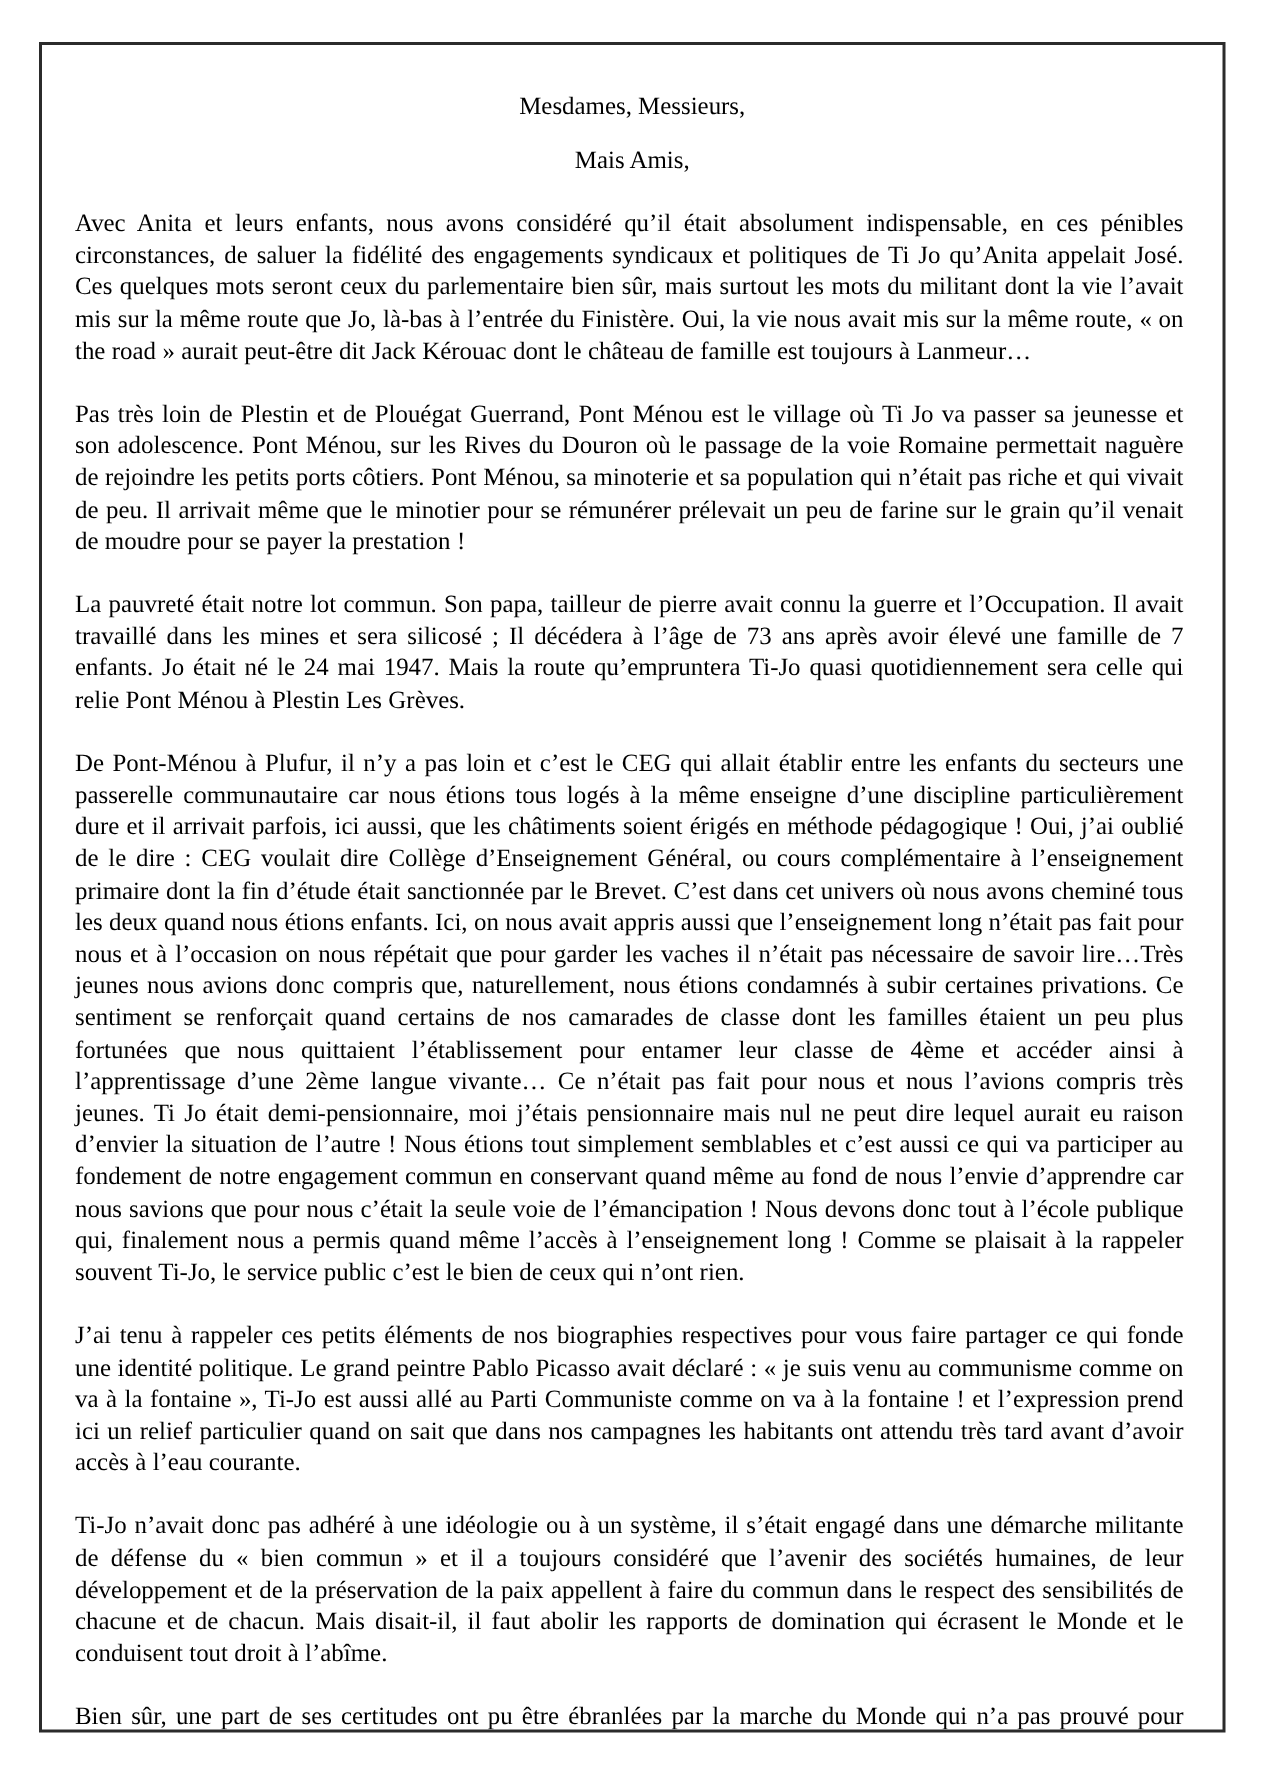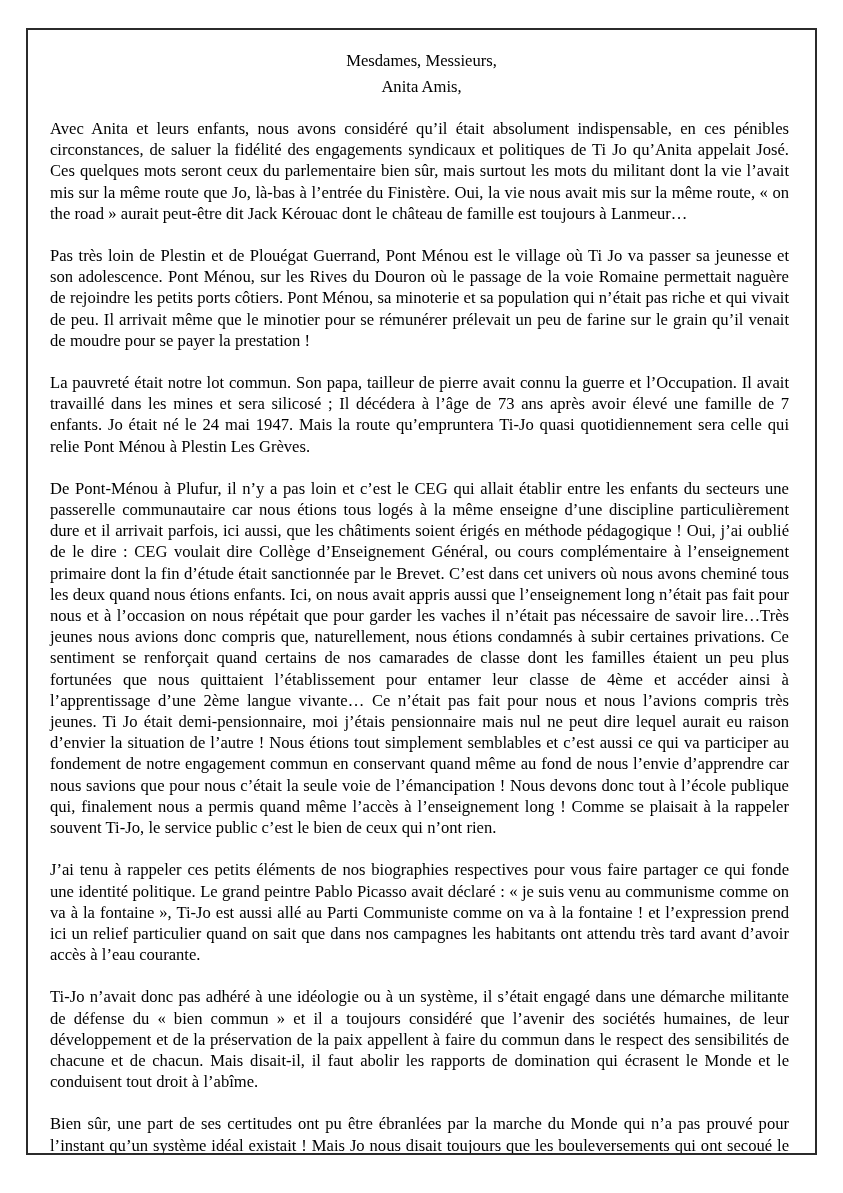--- a/index.html
+++ b/index.html
@@ -32,21 +32,21 @@
     position: absolute;
     left: 22px;
     top: 16px;
     width: 743px;
   }
 
   .salutation {
     text-align: center;
     font-size: 16.6px;
     line-height: 21.5px;
-    margin: 4px;
+    margin: 14px;
     white-space: nowrap;
   }
   .salutation-block {
     margin-bottom: 21px;
   }
 
   .para {
     text-align: justify;
     text-justify: inter-word;
     font-size: 16.6px;
@@ -61,21 +61,21 @@
   }
 </style>
 </head>
 <body>
 
 <div id="page-frame">
   <div id="page-inner">
 
     <div class="salutation-block">
       <p class="salutation">Mesdames, Messieurs,</p>
-      <p class="salutation">Anita Amis,</p>
+      <p class="salutation">Mais Amis,</p>
     </div>
 
     <p class="para">Avec Anita et leurs enfants, nous avons considéré qu’il était absolument indispensable, en ces pénibles circonstances, de saluer la fidélité des engagements syndicaux et politiques de Ti Jo qu’Anita appelait José. Ces quelques mots seront ceux du parlementaire bien sûr, mais surtout les mots du militant dont la vie l’avait mis sur la même route que Jo, là-bas à l’entrée du Finistère. Oui, la vie nous avait mis sur la même route, « on the road » aurait peut-être dit Jack Kérouac dont le château de famille est toujours à Lanmeur…</p>
     <p class="para">Pas très loin de Plestin et de Plouégat Guerrand, Pont Ménou est le village où Ti Jo va passer sa jeunesse et son adolescence. Pont Ménou, sur les Rives du Douron où le passage de la voie Romaine permettait naguère de rejoindre les petits ports côtiers. Pont Ménou, sa minoterie et sa population qui n’était pas riche et qui vivait de peu. Il arrivait même que le minotier pour se rémunérer prélevait un peu de farine sur le grain qu’il venait de moudre pour se payer la prestation !</p>
     <p class="para">La pauvreté était notre lot commun. Son papa, tailleur de pierre avait connu la guerre et l’Occupation. Il avait travaillé dans les mines et sera silicosé ; Il décédera à l’âge de 73 ans après avoir élevé une famille de 7 enfants. Jo était né le 24 mai 1947. Mais la route qu’empruntera Ti-Jo quasi quotidiennement sera celle qui relie Pont Ménou à Plestin Les Grèves.</p>
     <p class="para">De Pont-Ménou à Plufur, il n’y a pas loin et c’est le CEG qui allait établir entre les enfants du secteurs une passerelle communautaire car nous étions tous logés à la même enseigne d’une discipline particulièrement dure et il arrivait parfois, ici aussi, que les châtiments soient érigés en méthode pédagogique ! Oui, j’ai oublié de le dire : CEG voulait dire Collège d’Enseignement Général, ou cours complémentaire à l’enseignement primaire dont la fin d’étude était sanctionnée par le Brevet. C’est dans cet univers où nous avons cheminé tous les deux quand nous étions enfants. Ici, on nous avait appris aussi que l’enseignement long n’était pas fait pour nous et à l’occasion on nous répétait que pour garder les vaches il n’était pas nécessaire de savoir lire…Très jeunes nous avions donc compris que, naturellement, nous étions condamnés à subir certaines privations. Ce sentiment se renforçait quand certains de nos camarades de classe dont les familles étaient un peu plus fortunées que nous quittaient l’établissement pour entamer leur classe de 4ème et accéder ainsi à l’apprentissage d’une 2ème langue vivante… Ce n’était pas fait pour nous et nous l’avions compris très jeunes. Ti Jo était demi-pensionnaire, moi j’étais pensionnaire mais nul ne peut dire lequel aurait eu raison d’envier la situation de l’autre ! Nous étions tout simplement semblables et c’est aussi ce qui va participer au fondement de notre engagement commun en conservant quand même au fond de nous l’envie d’apprendre car nous savions que pour nous c’était la seule voie de l’émancipation ! Nous devons donc tout à l’école publique qui, finalement nous a permis quand même l’accès à l’enseignement long ! Comme se plaisait à la rappeler souvent Ti-Jo, le service public c’est le bien de ceux qui n’ont rien.</p>
     <p class="para">J’ai tenu à rappeler ces petits éléments de nos biographies respectives pour vous faire partager ce qui fonde une identité politique. Le grand peintre Pablo Picasso avait déclaré : « je suis venu au communisme comme on va à la fontaine », Ti-Jo est aussi allé au Parti Communiste comme on va à la fontaine ! et l’expression prend ici un relief particulier quand on sait que dans nos campagnes les habitants ont attendu très tard avant d’avoir accès à l’eau courante.</p>
     <p class="para">Ti-Jo n’avait donc pas adhéré à une idéologie ou à un système, il s’était engagé dans une démarche militante de défense du « bien commun » et il a toujours considéré que l’avenir des sociétés humaines, de leur développement et de la préservation de la paix appellent à faire du commun dans le respect des sensibilités de chacune et de chacun. Mais disait-il, il faut abolir les rapports de domination qui écrasent le Monde et le conduisent tout droit à l’abîme.</p>
     <p class="para">Bien sûr, une part de ses certitudes ont pu être ébranlées par la marche du Monde qui n’a pas prouvé pour l’instant qu’un système idéal existait ! Mais Jo nous disait toujours que les bouleversements qui ont secoué le Monde n’ont pas rendu le capitalisme meilleur ! Jo avait raison ; le monde ne va pas bien.</p>
 

